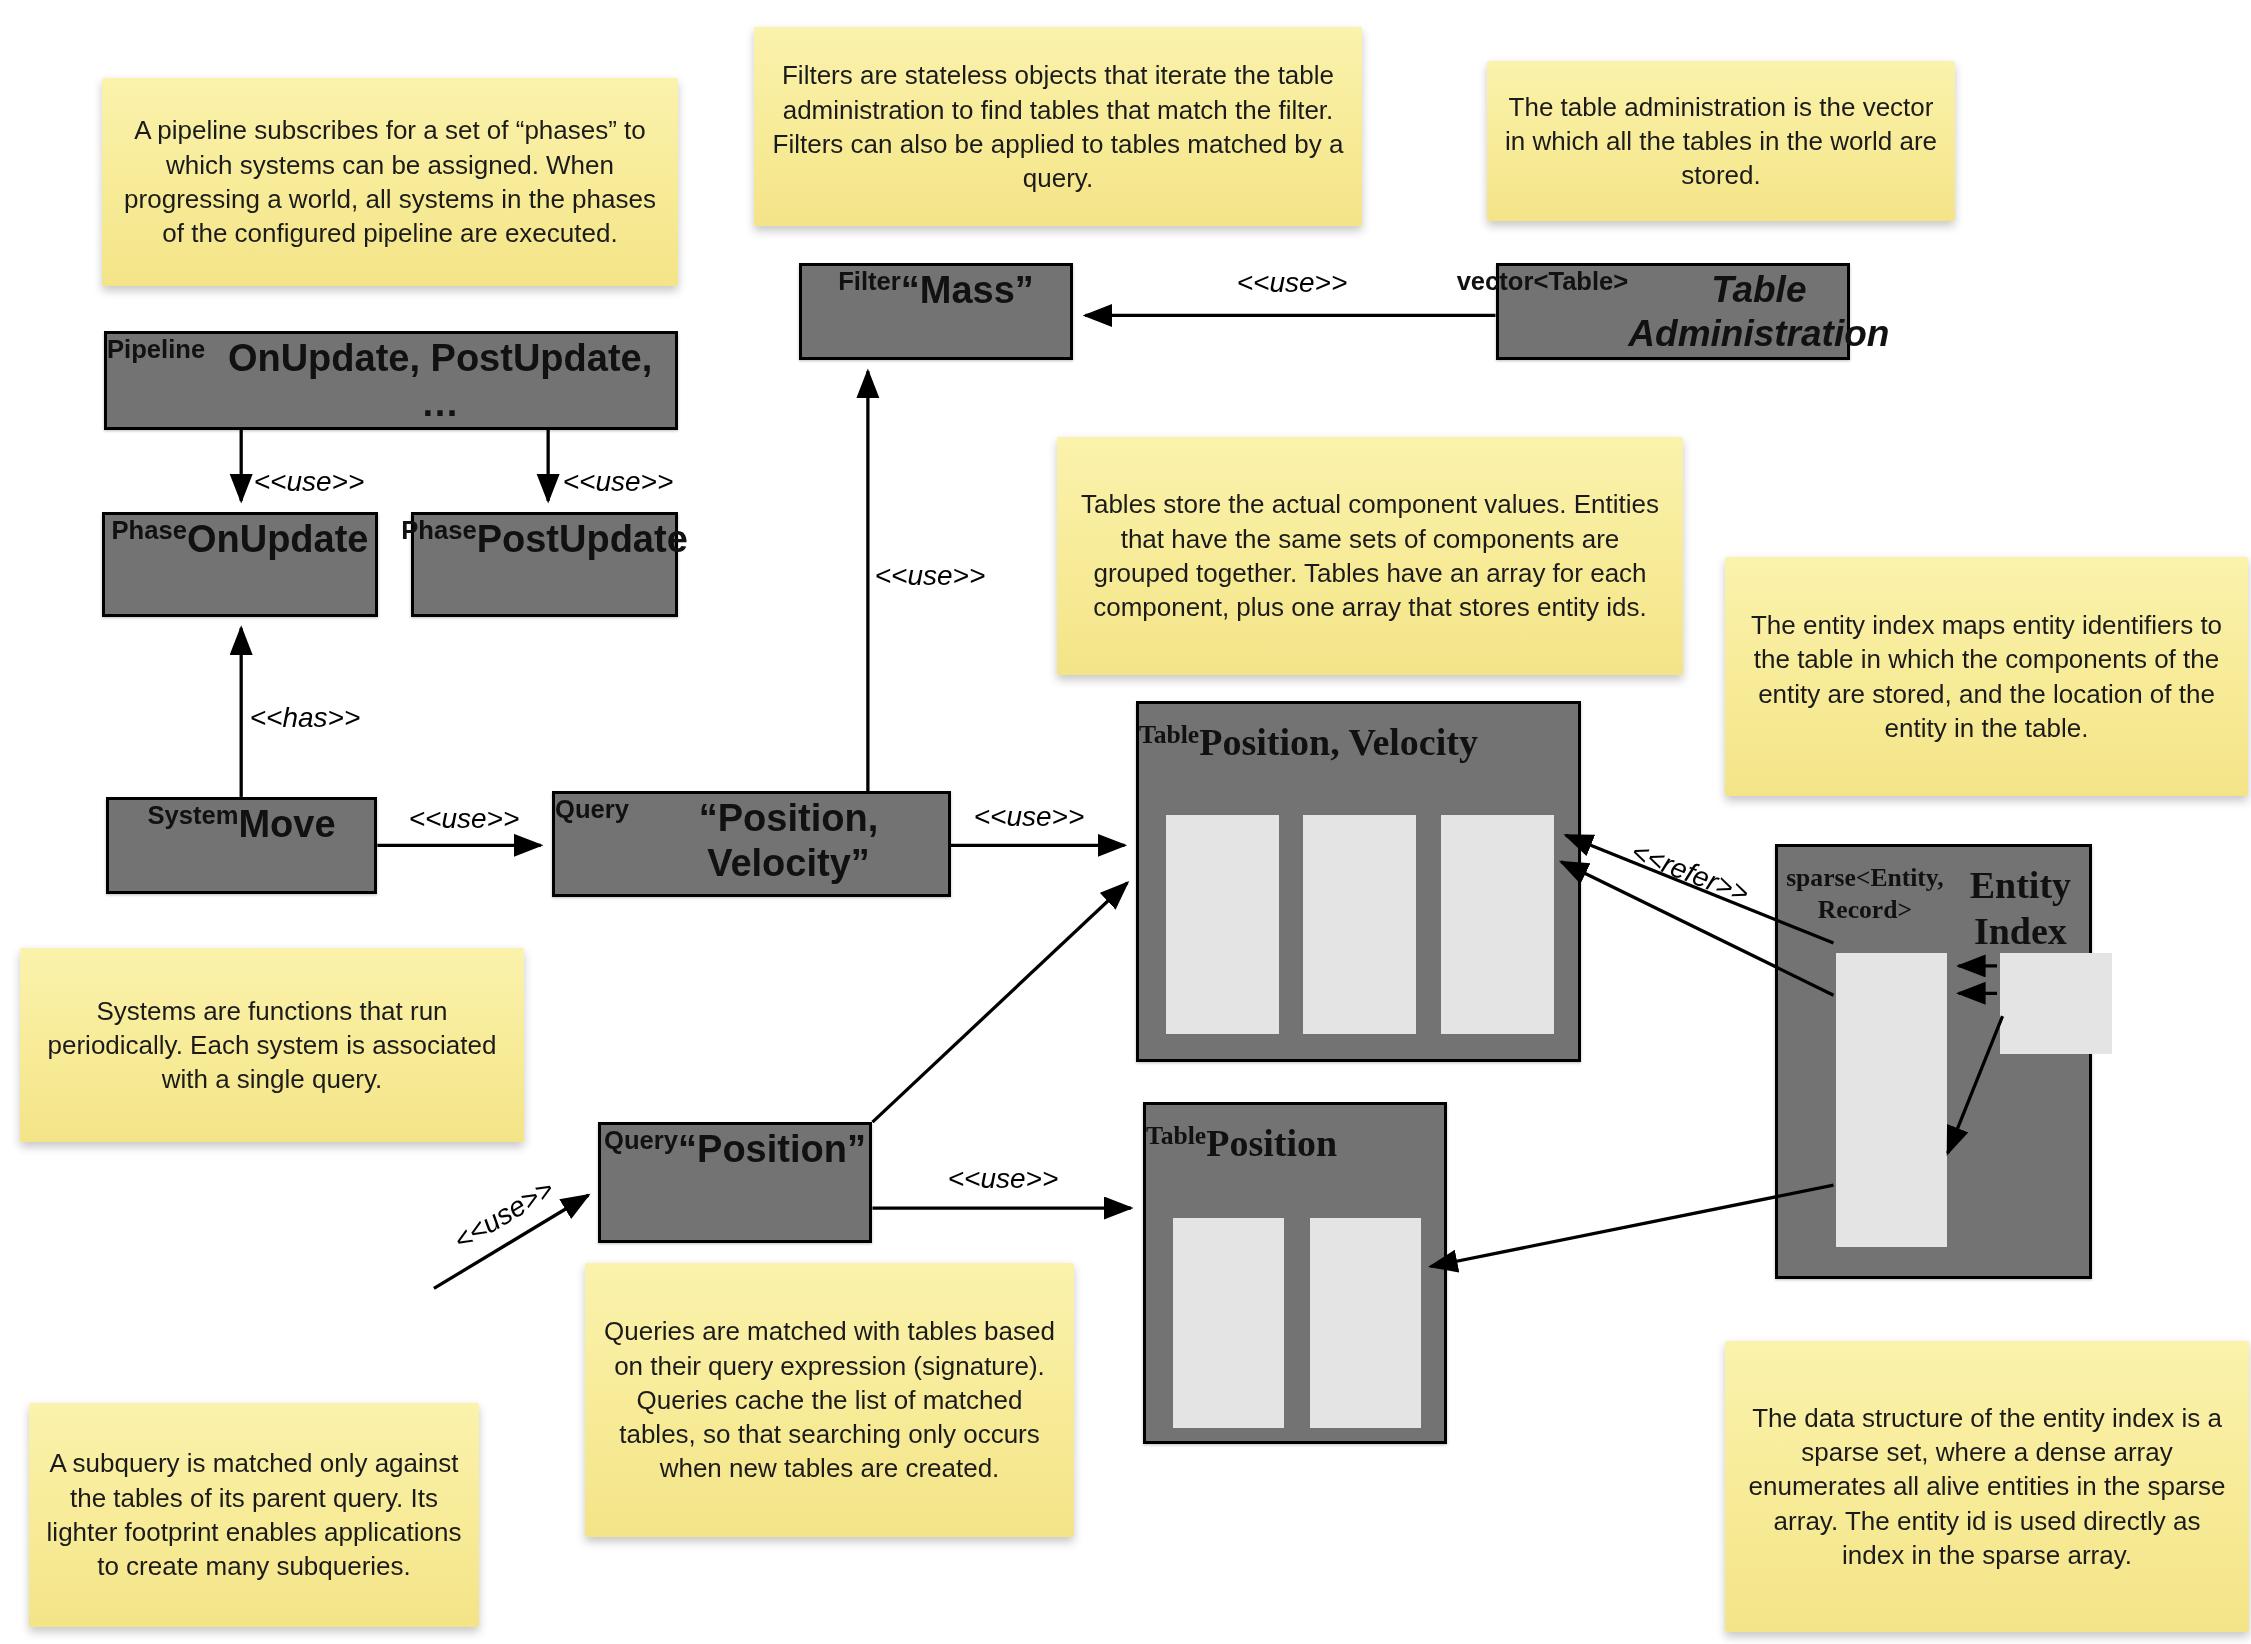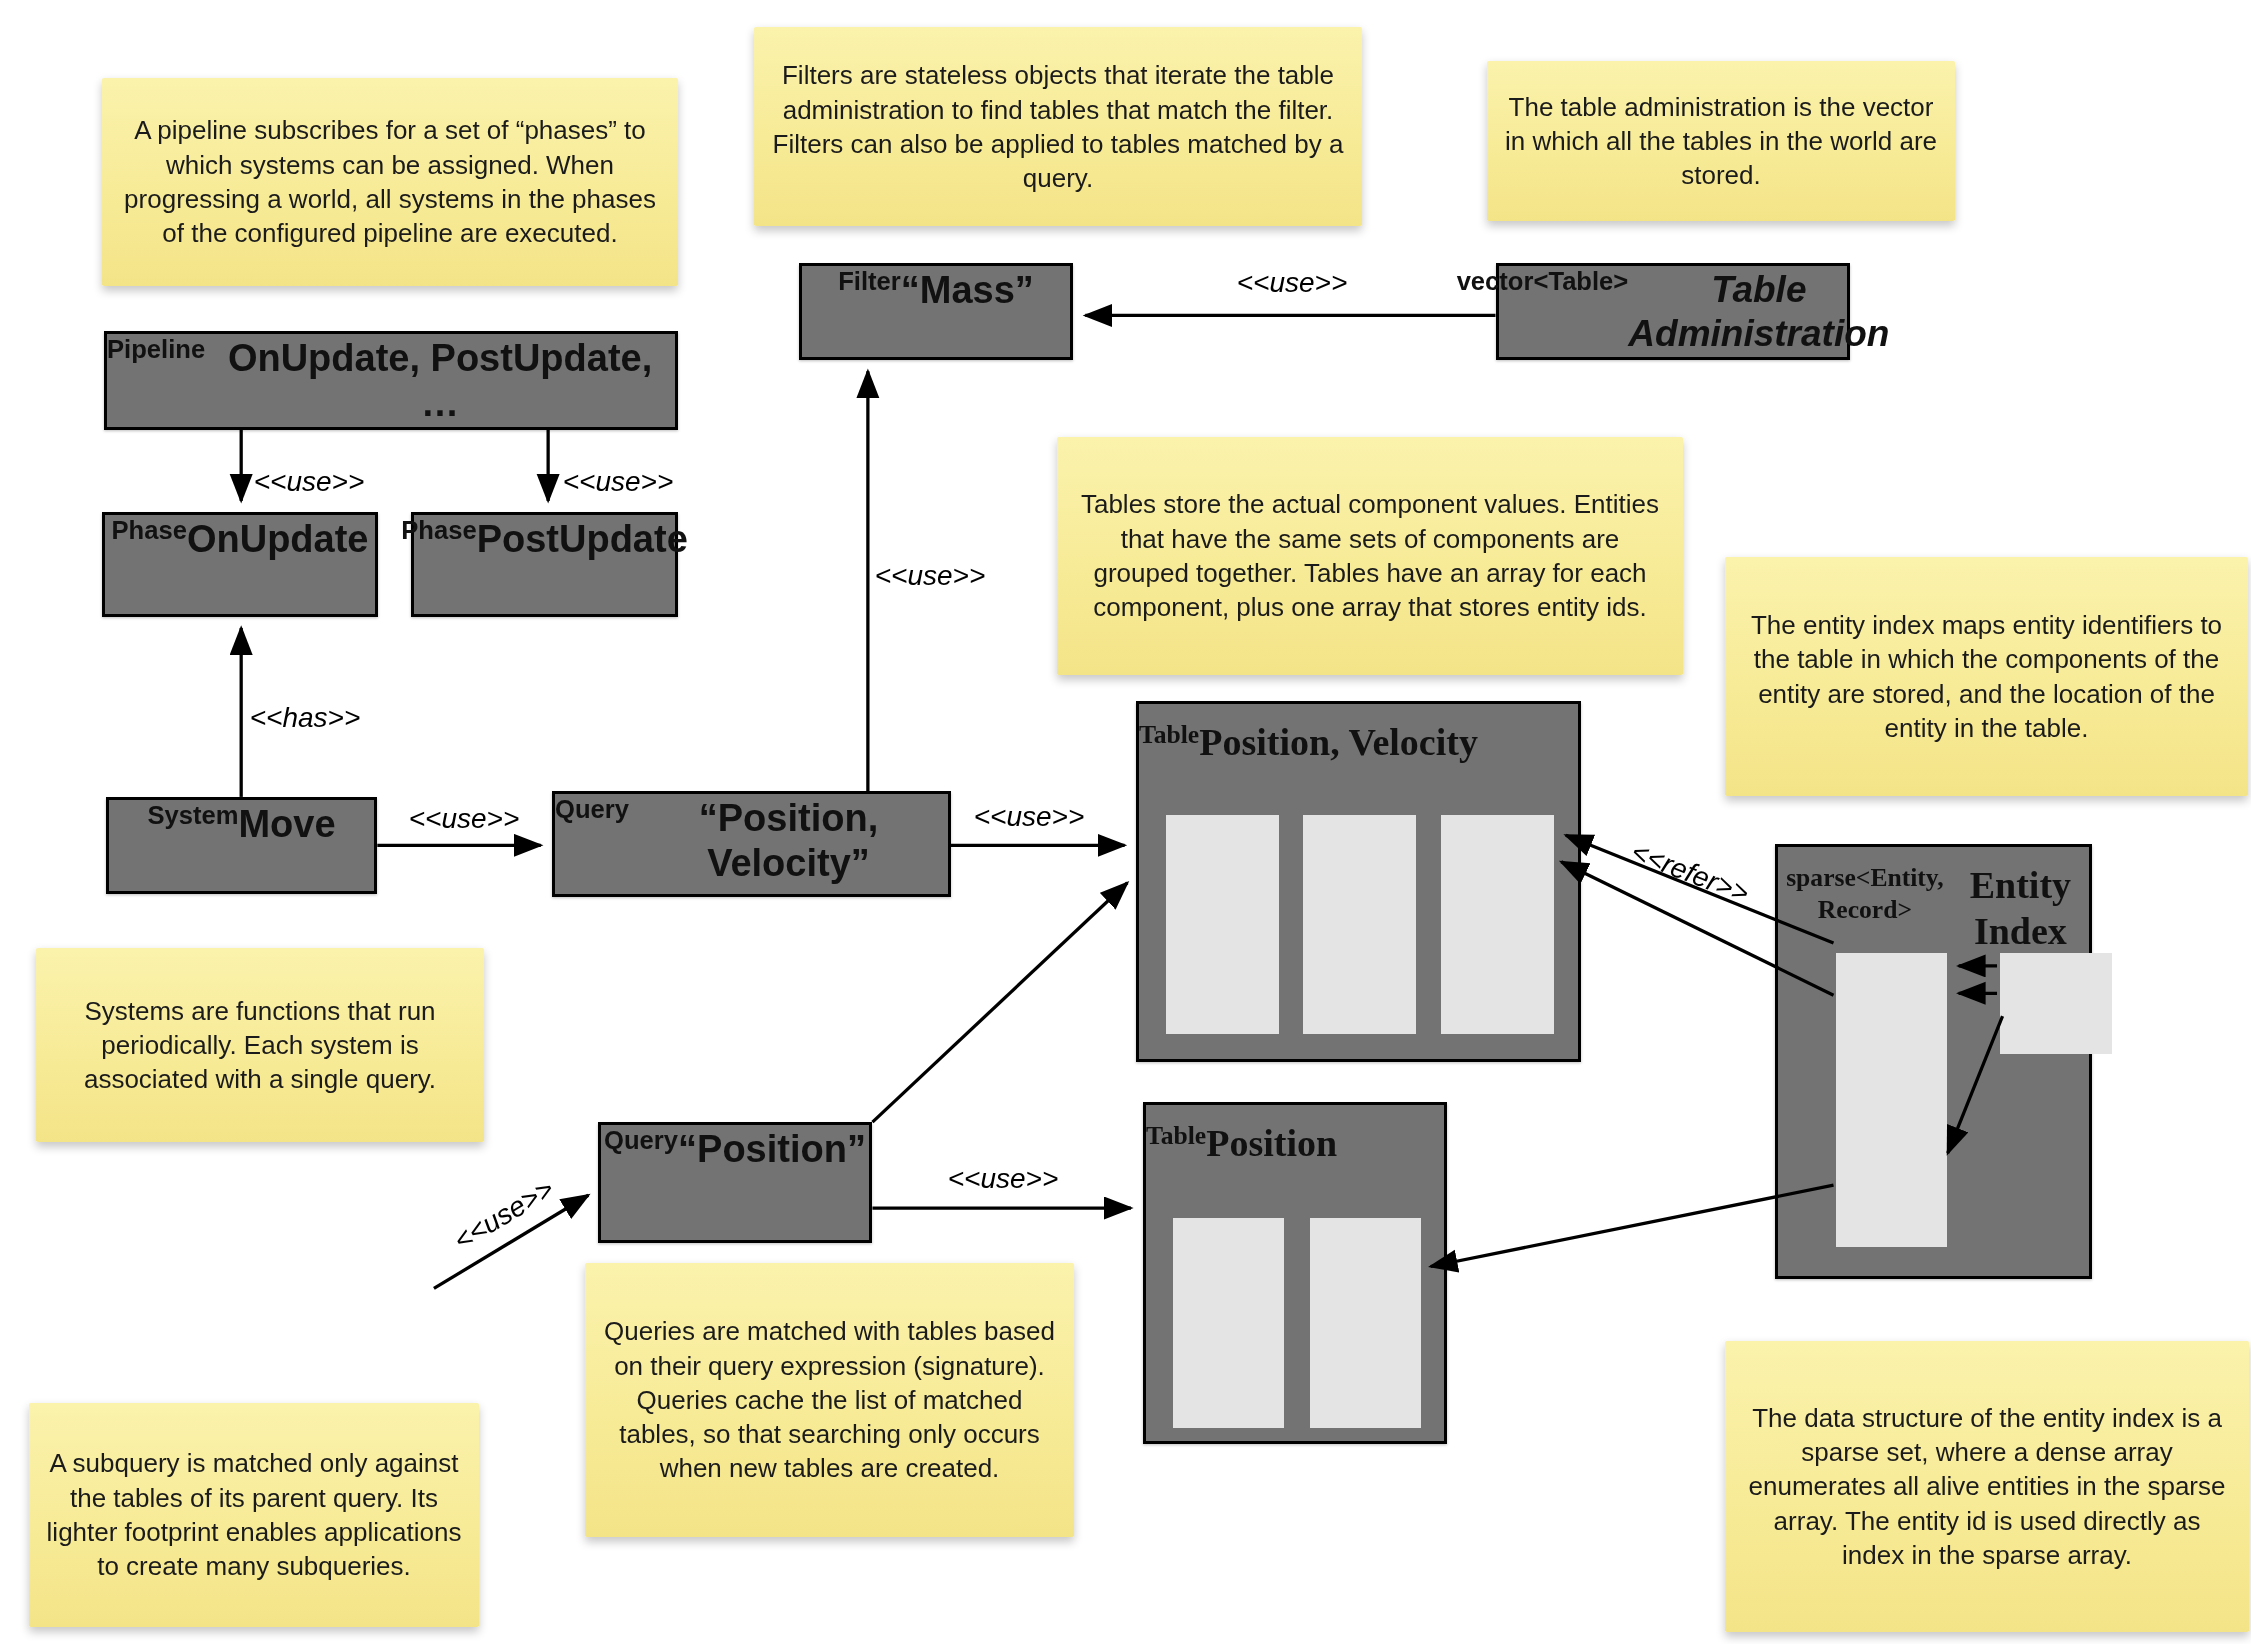--- a/index.html
+++ b/index.html
@@ -46,21 +46,21 @@
   </div>
   <div class="note" style="left:1487px;top:61px;width:468px;height:160px">
     <span>The table administration is the vector in which all the tables in the world are stored.</span>
   </div>
   <div class="note" style="left:1057px;top:437px;width:626px;height:238px">
     <span>Tables store the actual component values. Entities that have the same sets of components are grouped together. Tables have an array for each component, plus one array that stores entity ids.</span>
   </div>
   <div class="note" style="left:1725px;top:557px;width:523px;height:239px">
     <span>The entity index maps entity identifiers to the table in which the components of the entity are stored, and the location of the entity in the table.</span>
   </div>
-  <div class="note" style="left:36px;top:948px;width:448px;height:194px">
+  <div class="note" style="left:20px;top:948px;width:504px;height:194px">
     <span>Systems are functions that run periodically. Each system is associated with a single query.</span>
   </div>
   <div class="note" style="left:585px;top:1263px;width:489px;height:274px">
     <span>Queries are matched with tables based on their query expression (signature). Queries cache the list of matched tables, so that searching only occurs when new tables are created.</span>
   </div>
   <div class="note" style="left:29px;top:1403px;width:450px;height:224px">
     <span>A subquery is matched only against the tables of its parent query. Its lighter footprint enables applications to create many subqueries.</span>
   </div>
   <div class="note" style="left:1725px;top:1341px;width:524px;height:291px">
     <span>The data structure of the entity index is a sparse set, where a dense array enumerates all alive entities in the sparse array. The entity id is used directly as index in the sparse array.</span>

